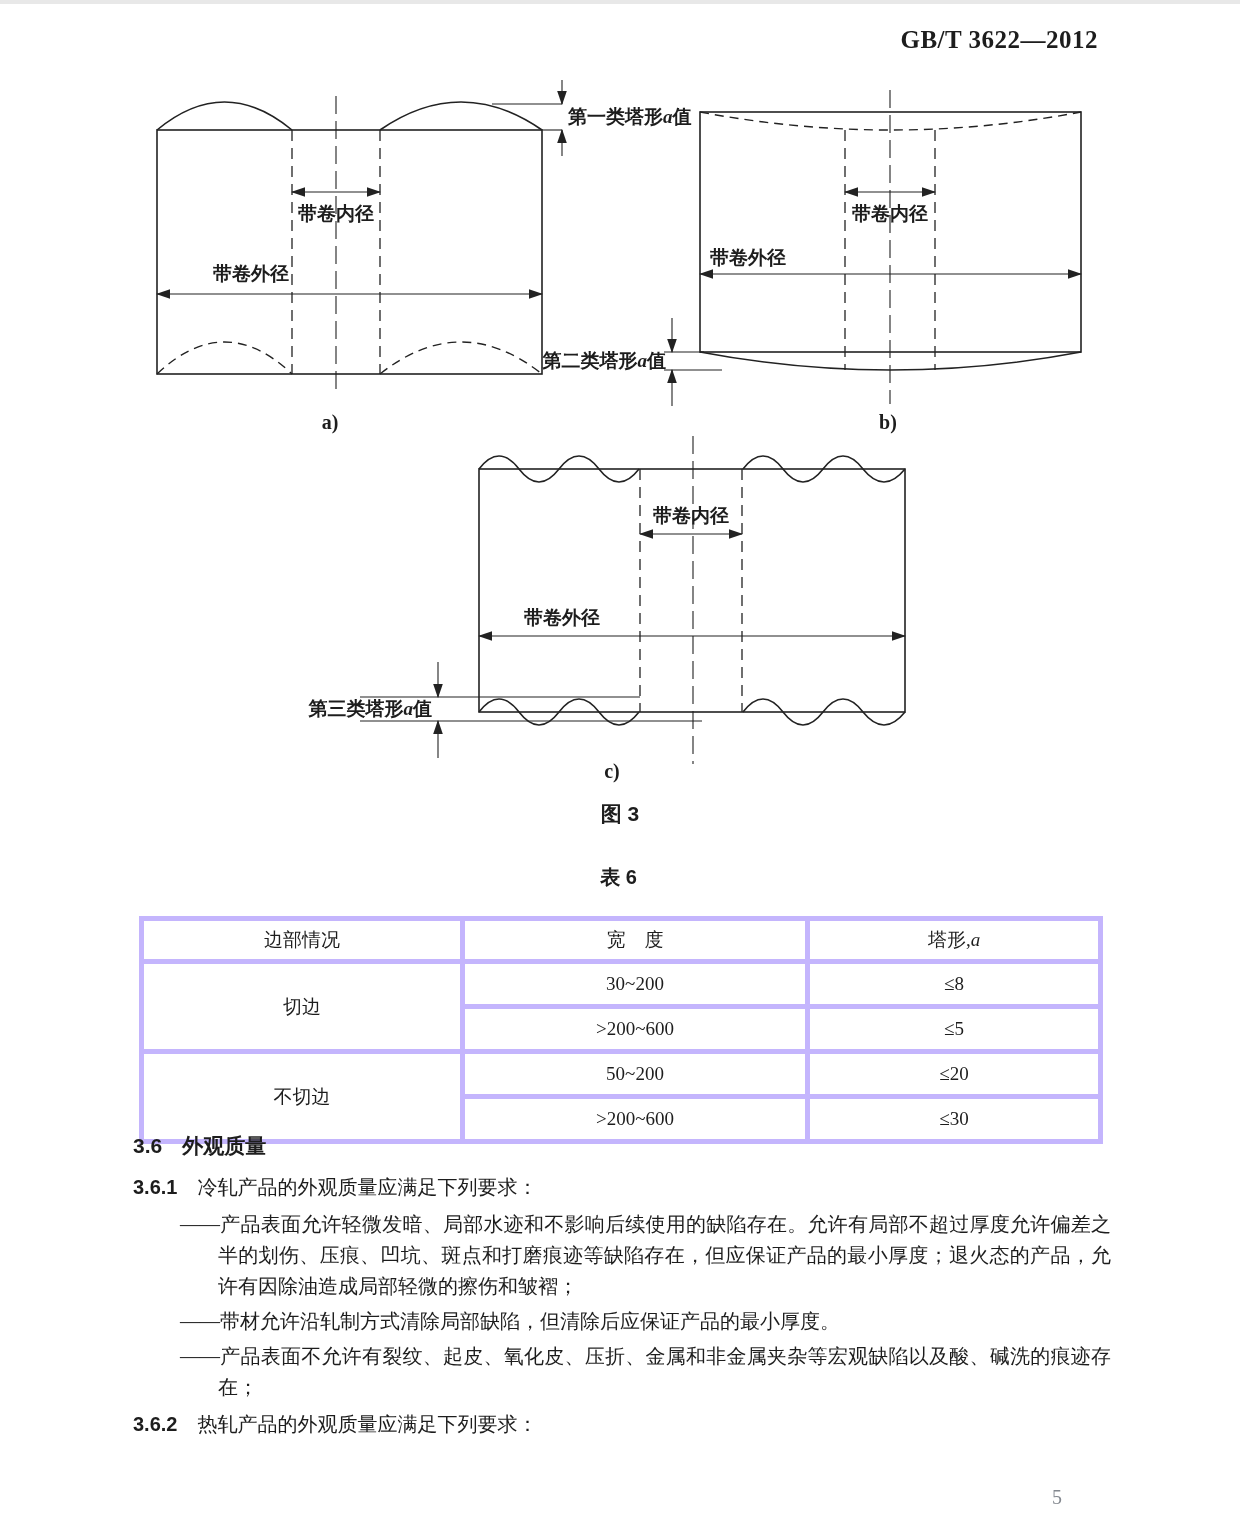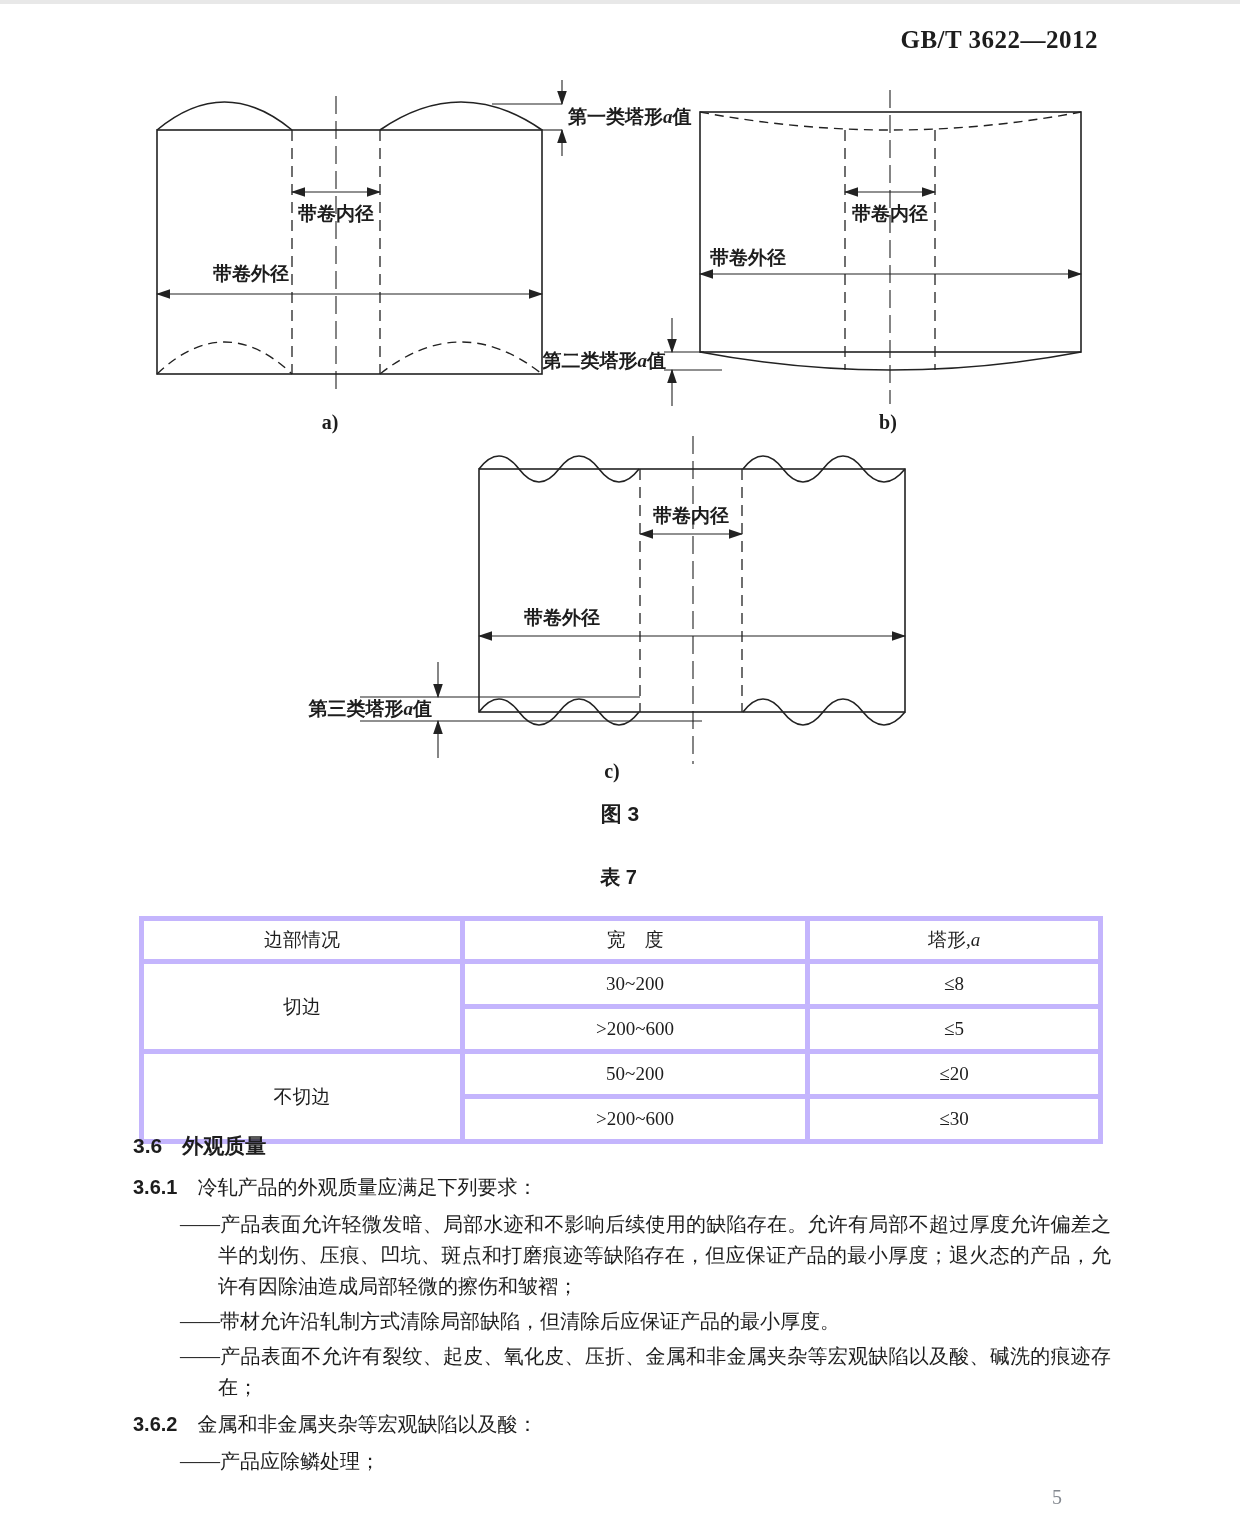--- a/index.html
+++ b/index.html
@@ -133,21 +133,21 @@
       <line class="thin" x1="60" y1="287" x2="402" y2="287"></line>
       <line class="thin" x1="138" y1="228" x2="138" y2="263" marker-end="url(#arrC)"></line>
       <line class="thin" x1="138" y1="324" x2="138" y2="287" marker-end="url(#arrC)"></line>
       <text x="132" y="281" text-anchor="end"><tspan>第三类塔形</tspan><tspan class="ital">a</tspan><tspan>值</tspan></text>
     </g>
     <text class="cap" x="312" y="344" text-anchor="middle">c)</text>
   </svg>
 
   <div class="fig-caption">图 3</div>
 
-  <div class="tbl-caption">表 7</div>
+  <div class="tbl-caption">表 6</div>
 
   <table class="t7">
     <colgroup>
         <col style="width:321px">
         <col style="width:345px">
         <col style="width:293px">
       </colgroup>
     <tbody>
         <tr>
       <th>边部情况</th>
@@ -179,20 +179,19 @@
     <div class="h36">
       <span class="n">3.6</span><span>外观质量</span>
     </div>
     <div class="clause">
       <span class="n">3.6.1</span><span>冷轧产品的外观质量应满足下列要求：</span>
     </div>
     <div class="dash-item">——产品表面允许轻微发暗、局部水迹和不影响后续使用的缺陷存在。允许有局部不超过厚度允许偏差之半的划伤、压痕、凹坑、斑点和打磨痕迹等缺陷存在，但应保证产品的最小厚度；退火态的产品，允许有因除油造成局部轻微的擦伤和皱褶；</div>
     <div class="dash-item">——带材允许沿轧制方式清除局部缺陷，但清除后应保证产品的最小厚度。</div>
     <div class="dash-item">——产品表面不允许有裂纹、起皮、氧化皮、压折、金属和非金属夹杂等宏观缺陷以及酸、碱洗的痕迹存在；</div>
     <div class="clause" style="margin-top:6px;">
-      <span class="n">3.6.2</span><span>金属和非金属夹杂等宏观缺陷以及酸：</span>
+      <span class="n">3.6.2</span><span>热轧产品的外观质量应满足下列要求：</span>
     </div>
-    <div class="dash-item">——产品应除鳞处理；</div>
   </div>
 
   <div class="page-num">5</div>
 
 </div>
 
 </body></html>

